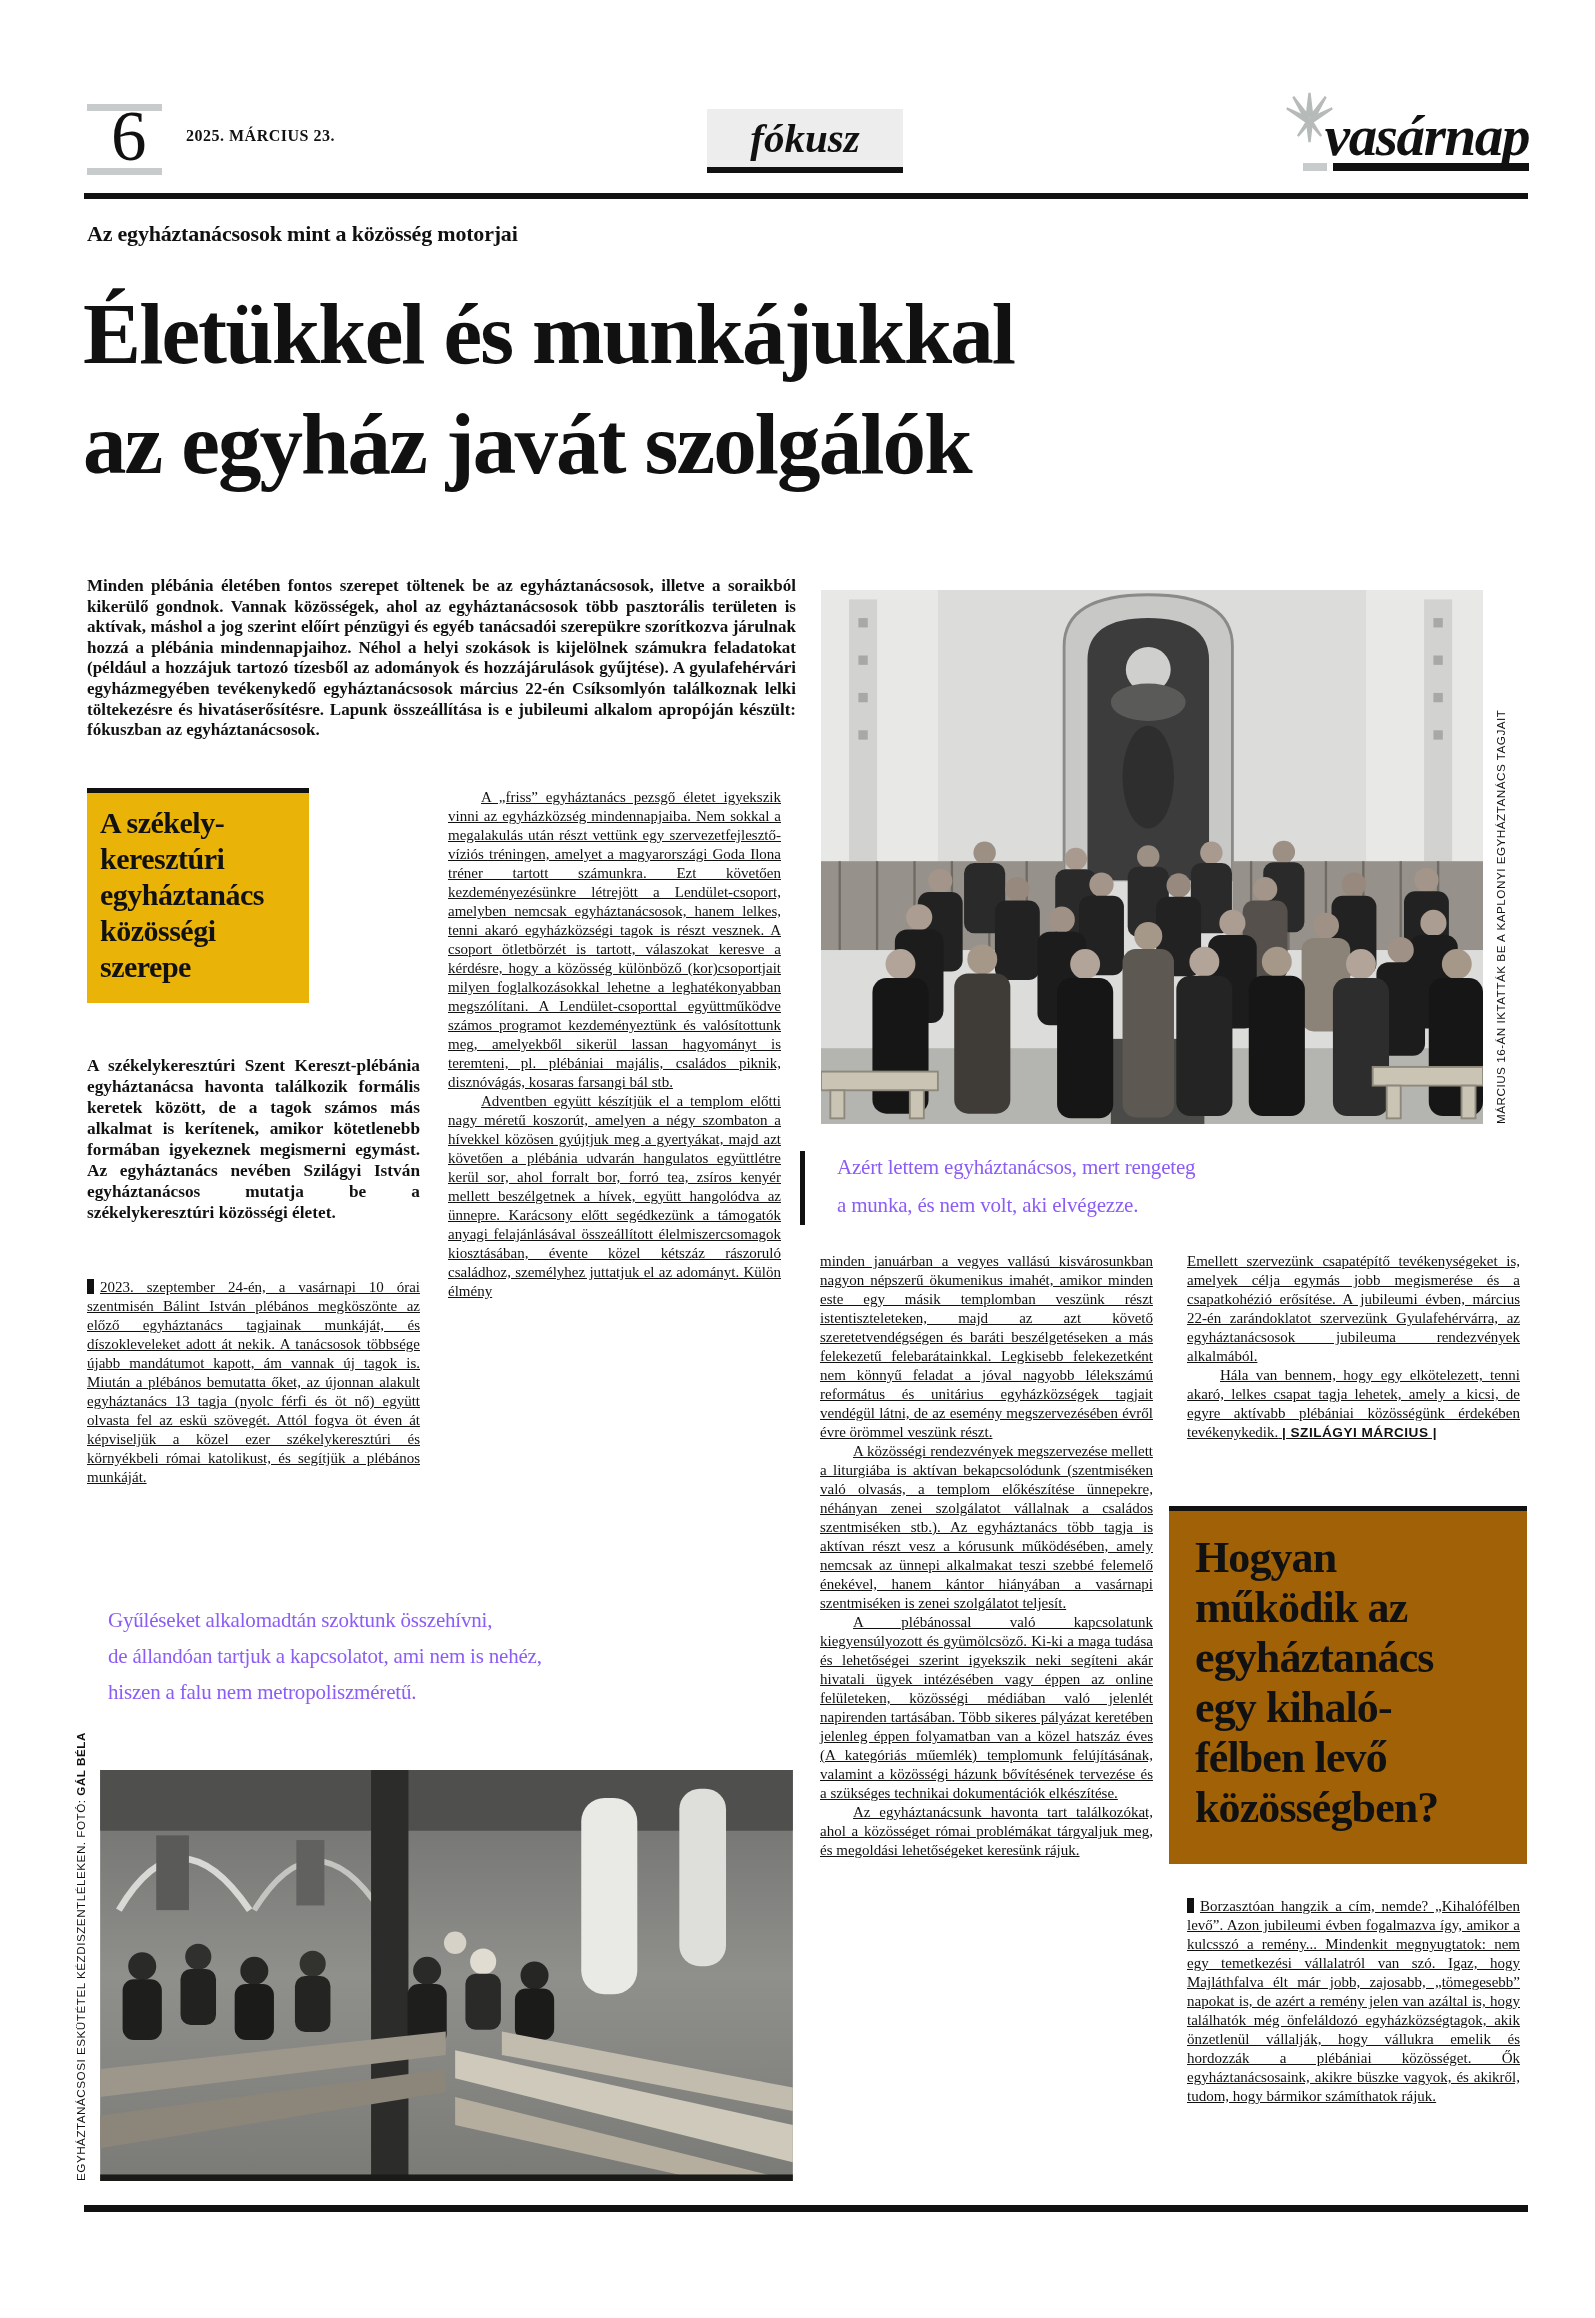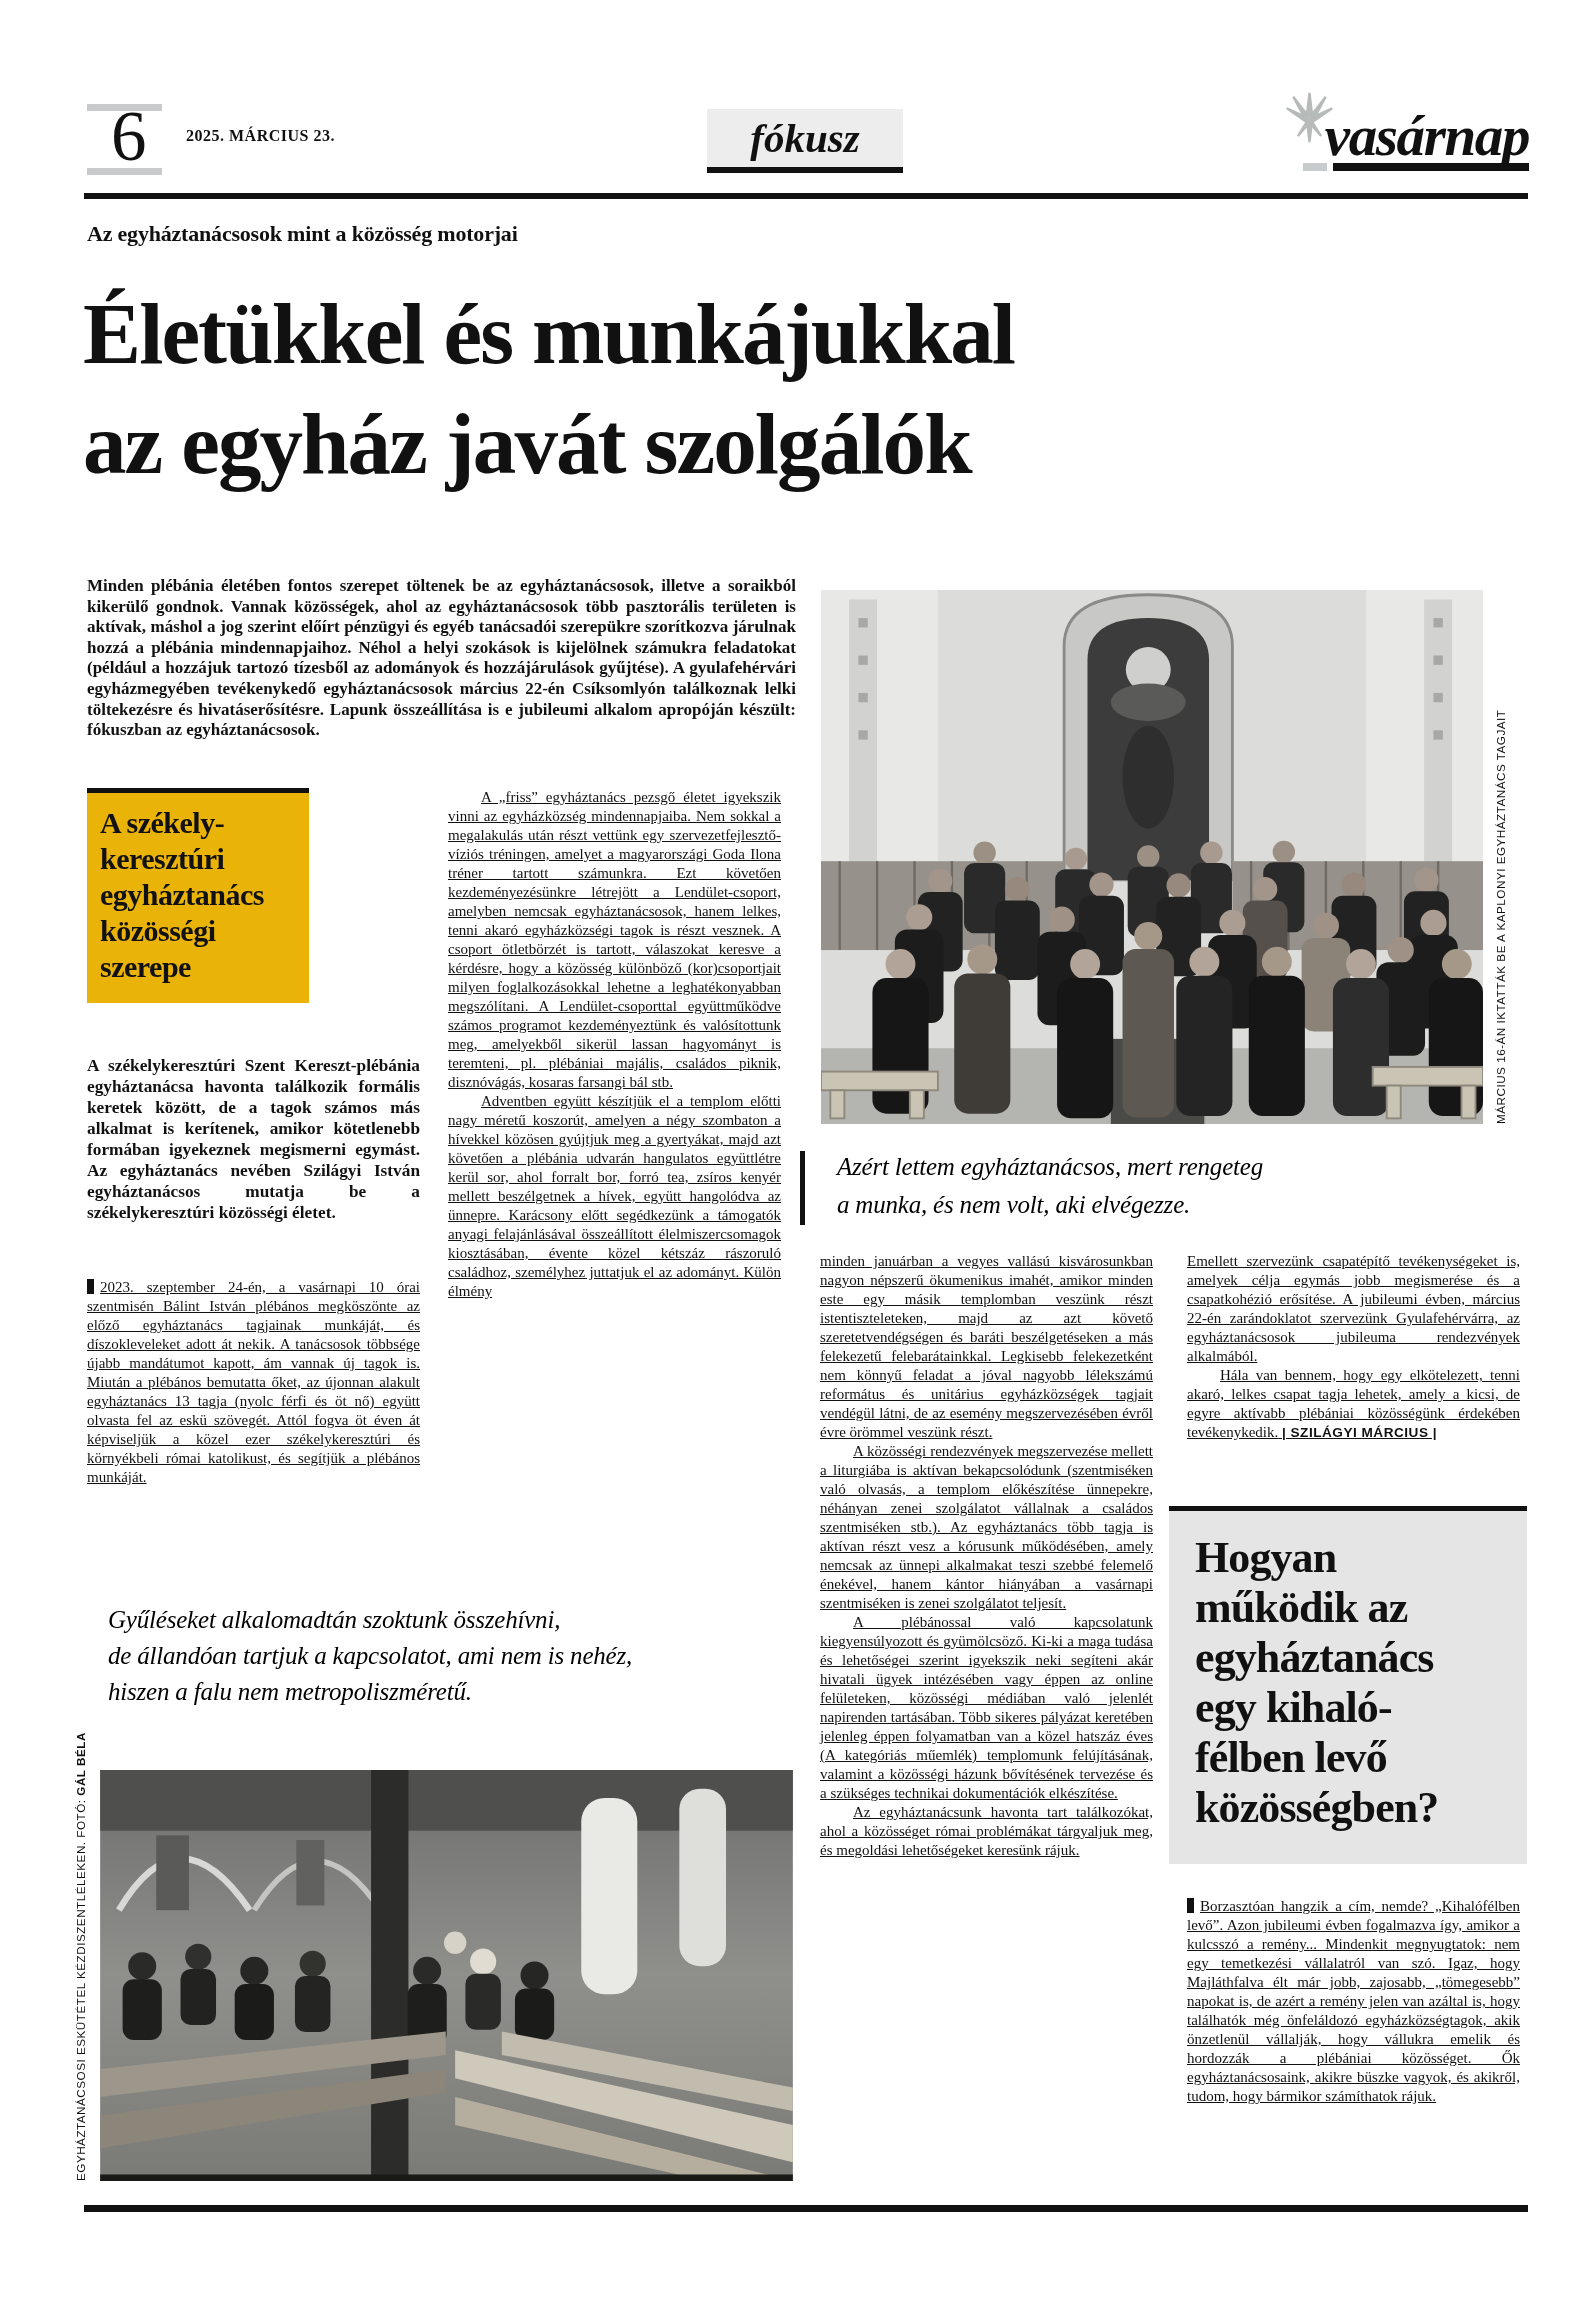--- a/index.html
+++ b/index.html
@@ -60,32 +60,32 @@
                      letter-spacing:-0.5px;}
 
   #column-1-intro{position:absolute;left:87px;top:1055px;width:333px;font-size:17.3px;
                   font-weight:bold;line-height:21px;text-align:justify;hyphens:auto;}
   #column-1-body{left:87px;top:1278px;width:333px;}
   #column-2{left:448px;top:788px;width:333px;}
   #column-3{left:820px;top:1252px;width:333px;}
   #column-4{left:1187px;top:1252px;width:333px;}
   #column-5{left:1187px;top:1897px;width:333px;}
 
-  .pullquote{position:absolute;font-style:italic;font-size:25px;color:#000000;
+  .pullquote{position:absolute;font-size:21px;color:#8b5cf6;
              line-height:36px;white-space:pre-line;letter-spacing:-0.2px;}
   #pull-quote-1{left:108px;top:1602px;width:701px;}
   #pull-quote-2{left:837px;top:1148px;width:664px;line-height:38px;}
   #quote2-bar{position:absolute;left:800px;top:1151px;width:4.7px;height:74px;background:#111;}
 
   #author-byline{font-family:"Liberation Sans",sans-serif;font-weight:bold;font-size:13.6px;
                  letter-spacing:0.5px;}
 
   #box2{position:absolute;left:1169px;top:1506px;width:358px;}
   #box2 .topbar{height:4.7px;background:#111;}
-  #box2 .inner{background:#e5e5e5;padding:22.4px 18.7px 31px 26px;}
+  #box2 .inner{background:#a16207;padding:22.4px 18.7px 31px 26px;}
   #question-box-title{font-size:44px;font-weight:bold;line-height:50px;white-space:pre-line;
                       letter-spacing:-0.9px;}
 
   #bottom-rule{position:absolute;left:84px;top:2205px;width:1444px;height:6.5px;background:#111;}
 </style>
 </head>
 <body>
 
 <div id="page" data-name="newspaper-page">
 

